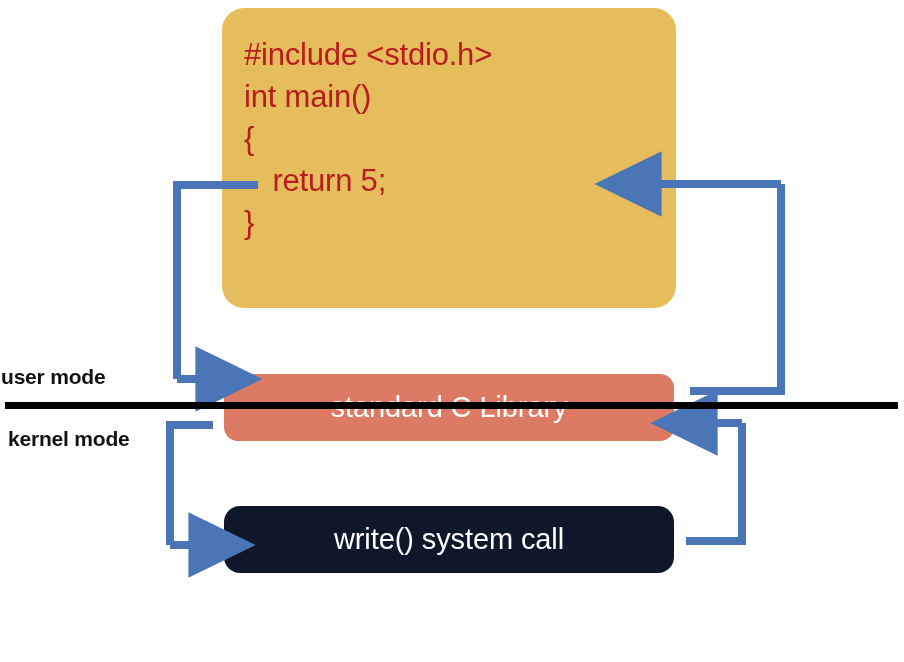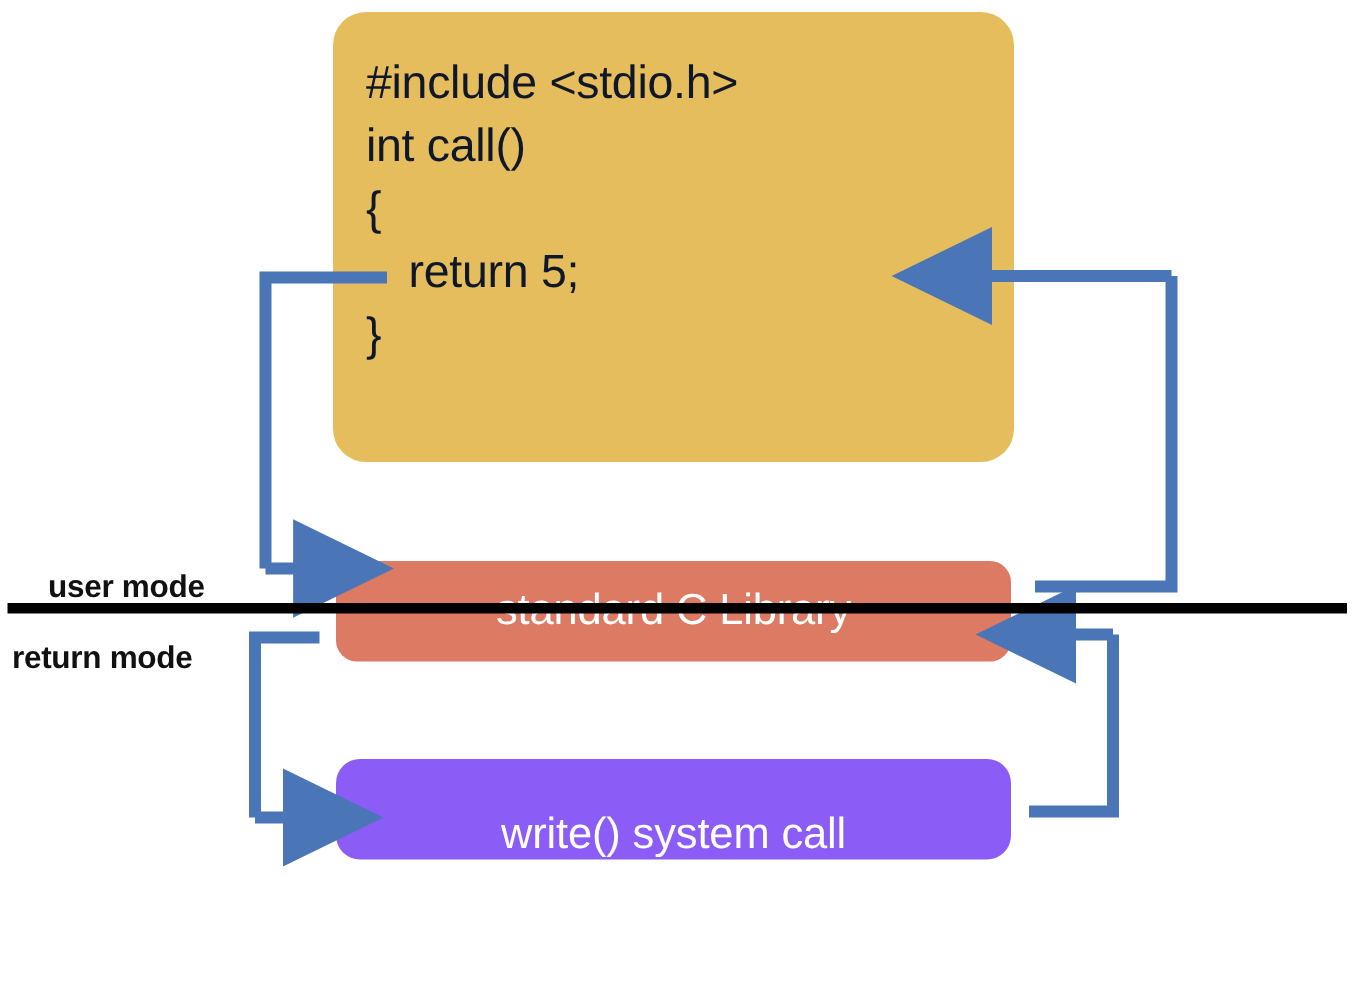--- a/index.html
+++ b/index.html
@@ -36,21 +36,21 @@
     height: 300px;
     background: #e5bd5c;
     border-radius: 22px;
     padding: 26px 0 0 22px;
     z-index: 5;
   }
   .code-line {
     font-family: "Liberation Sans", sans-serif;
     font-size: 31px;
     line-height: 42px;
-    color: #0f172a;
+    color: #b91c1c;
     white-space: pre;
     letter-spacing: -0.2px;
   }
   .code-indent { padding-left: 20px; }
 
   #clib-box {
     left: 224px;
     top: 374px;
     width: 450px;
     height: 67px;
@@ -59,24 +59,24 @@
     display: flex;
     align-items: center;
     justify-content: center;
     z-index: 6;
   }
   #syscall-box {
     left: 224px;
     top: 506px;
     width: 450px;
     height: 67px;
-    background: #8b5cf6;
+    background: #0f172a;
     border-radius: 16px;
     display: flex;
-    align-items: flex-end;
+    align-items: center;
     justify-content: center;
     z-index: 6;
   }
   .box-label {
     font-size: 29px;
     color: #ffffff;
     letter-spacing: -0.1px;
     font-family: "Liberation Sans", sans-serif;
   }
 
@@ -93,21 +93,21 @@
 
   .mode-label {
     position: absolute;
     font-size: 21px;
     font-weight: bold;
     color: #111111;
     font-family: "Liberation Sans", sans-serif;
     letter-spacing: -0.2px;
     z-index: 10;
   }
-  #user-mode-label  { left: 32px; top: 365px; margin-top: 15px; }
+  #user-mode-label  { left: 1px; top: 365px; }
   #kernel-mode-label{ left: 8px;  top: 427px; }
 
   
   #arrow-layer {
     position: absolute;
     left: 0; top: 0;
     width: 904px; height: 662px;
     z-index: 7;
   }
 
@@ -155,29 +155,29 @@
     </g>
 
     <g>
       <path d="M 690 391 L 781 391 L 781 184" fill="none" stroke="#4a76b8" stroke-width="8" stroke-linecap="butt" stroke-linejoin="miter"></path>
       <path d="M 781 184 L 652 184" fill="none" stroke="#4a76b8" stroke-width="8" marker-end="url(#arrowhead-left)"></path>
     </g>
   </svg>
 
   <div class="box" id="code-box">
     <div class="code-line">#include &lt;stdio.h&gt;</div>
-    <div class="code-line">int call()</div>
+    <div class="code-line">int main()</div>
     <div class="code-line">{</div>
     <div class="code-line code-indent"> return 5;</div>
     <div class="code-line">}</div>
   </div>
 
   <div id="mode-divider"></div>
   <div class="mode-label" id="user-mode-label">user mode</div>
-  <div class="mode-label" id="kernel-mode-label">return mode</div>
+  <div class="mode-label" id="kernel-mode-label">kernel mode</div>
 
   <div class="box" id="clib-box">
     <span class="box-label">standard C Library</span>
   </div>
 
   <div class="box" id="syscall-box">
     <span class="box-label">write() system call</span>
   </div>
 
 

